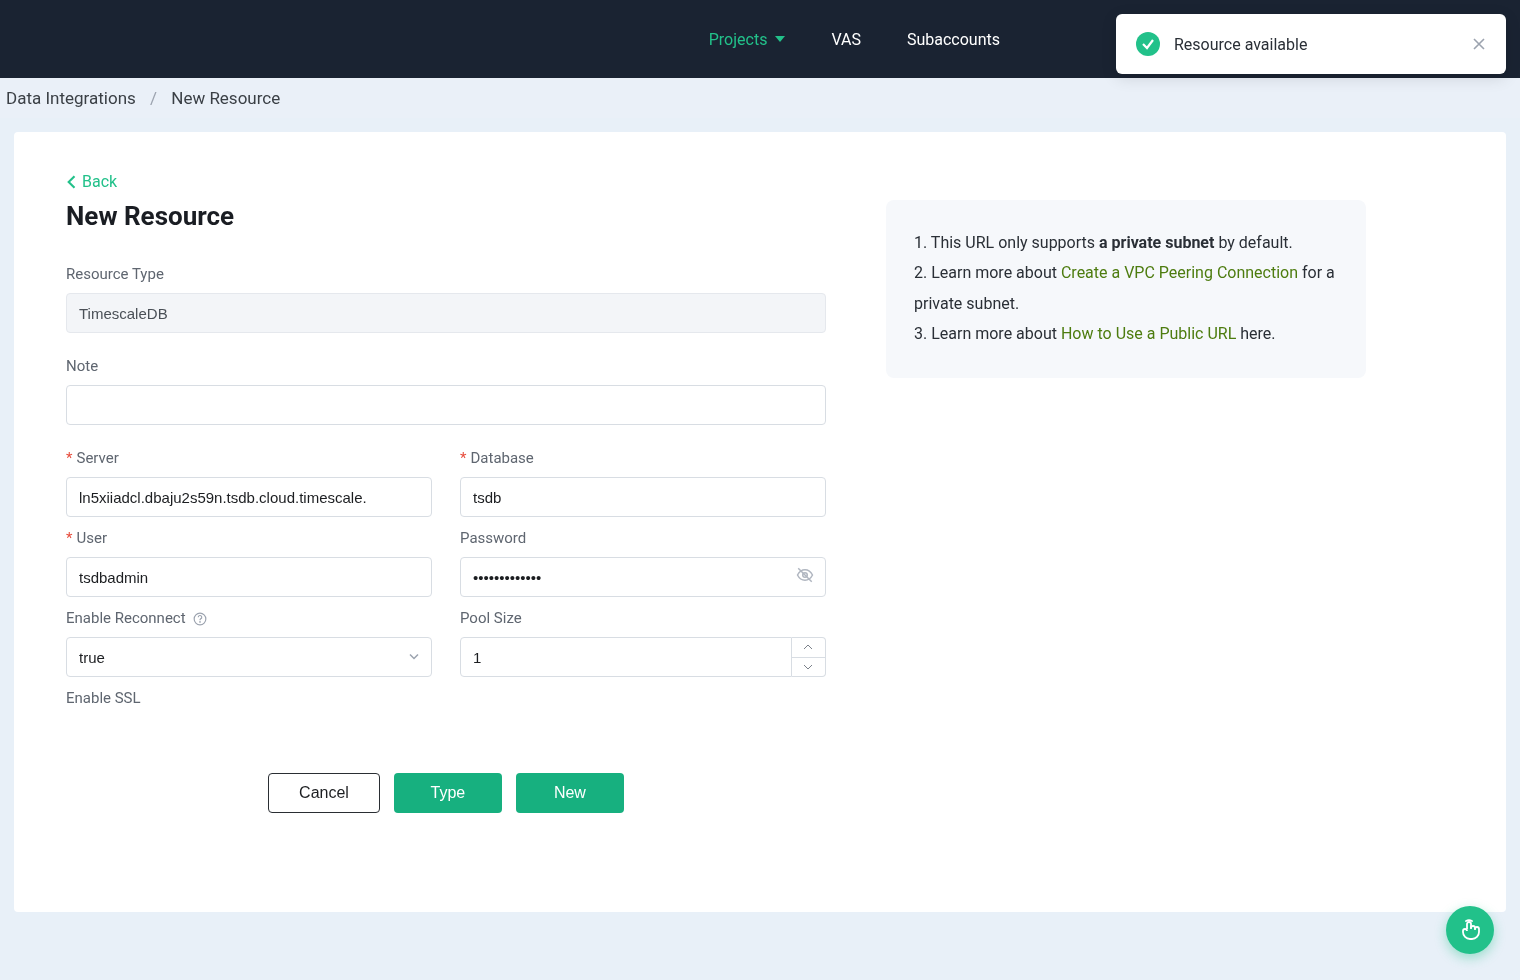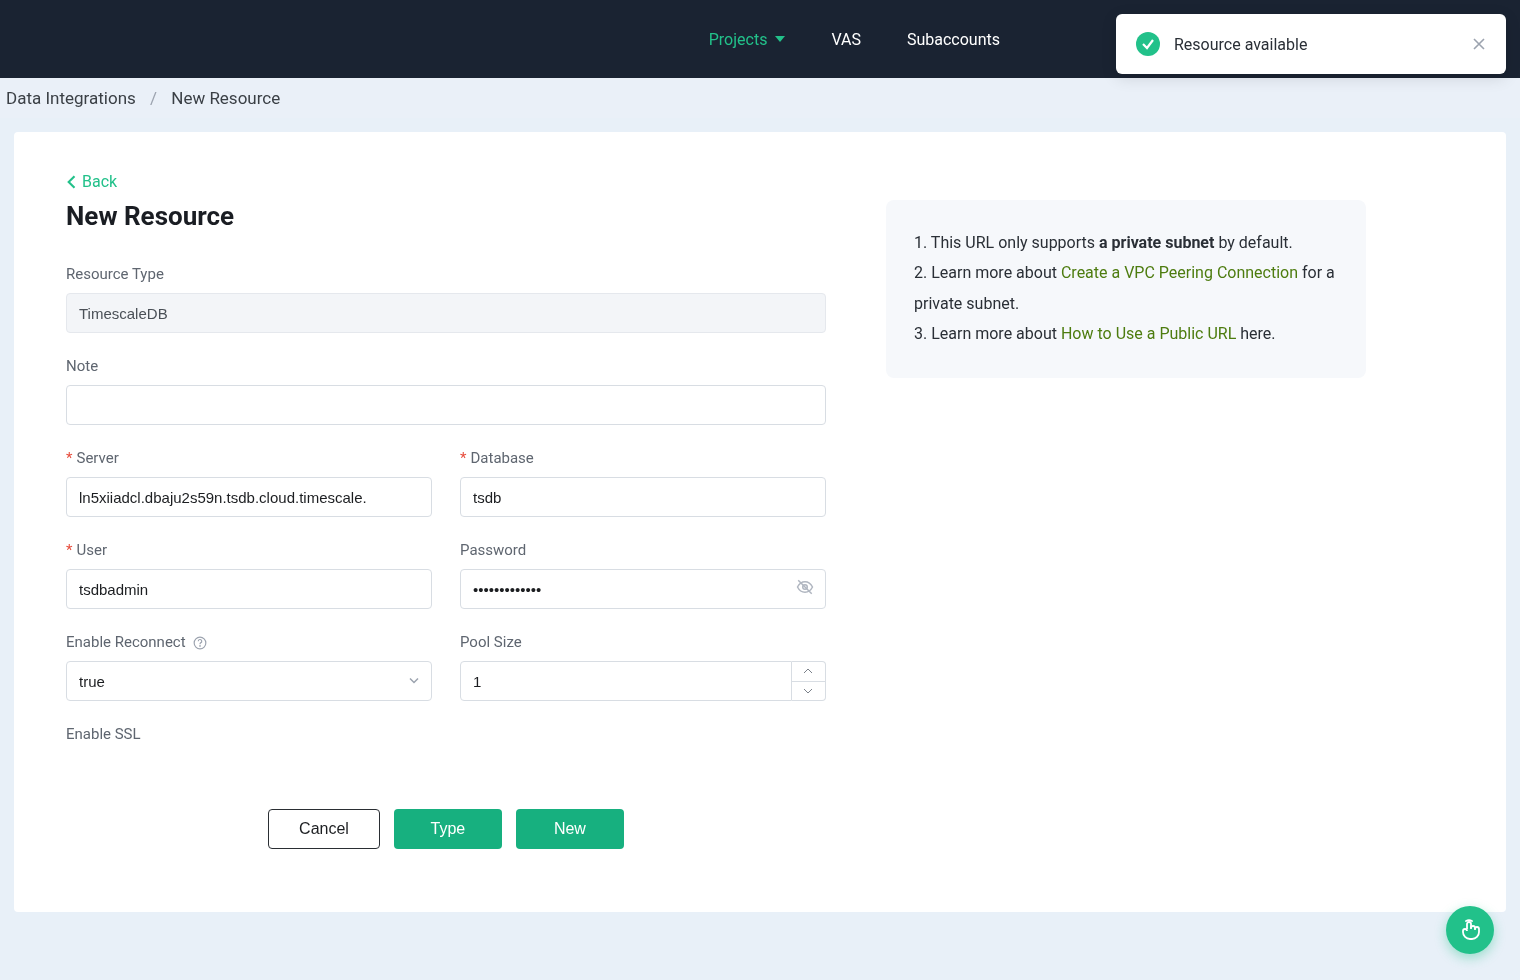--- a/index.html
+++ b/index.html
@@ -103,21 +103,21 @@
     color: #1c1e21;
   }
   .form-input[disabled] {
     background: #f3f5f8;
     color: #4a5057;
     border-color: #e5e8ed;
   }
   .form-row {
     display: flex;
     gap: 28px;
-    margin-bottom: 24px;
+    margin-bottom: 12px;
   }
   .form-col {
     flex: 1;
   }
   .form-group {
     margin-bottom: 24px;
   }
   .select-wrap {
     position: relative;
   }

